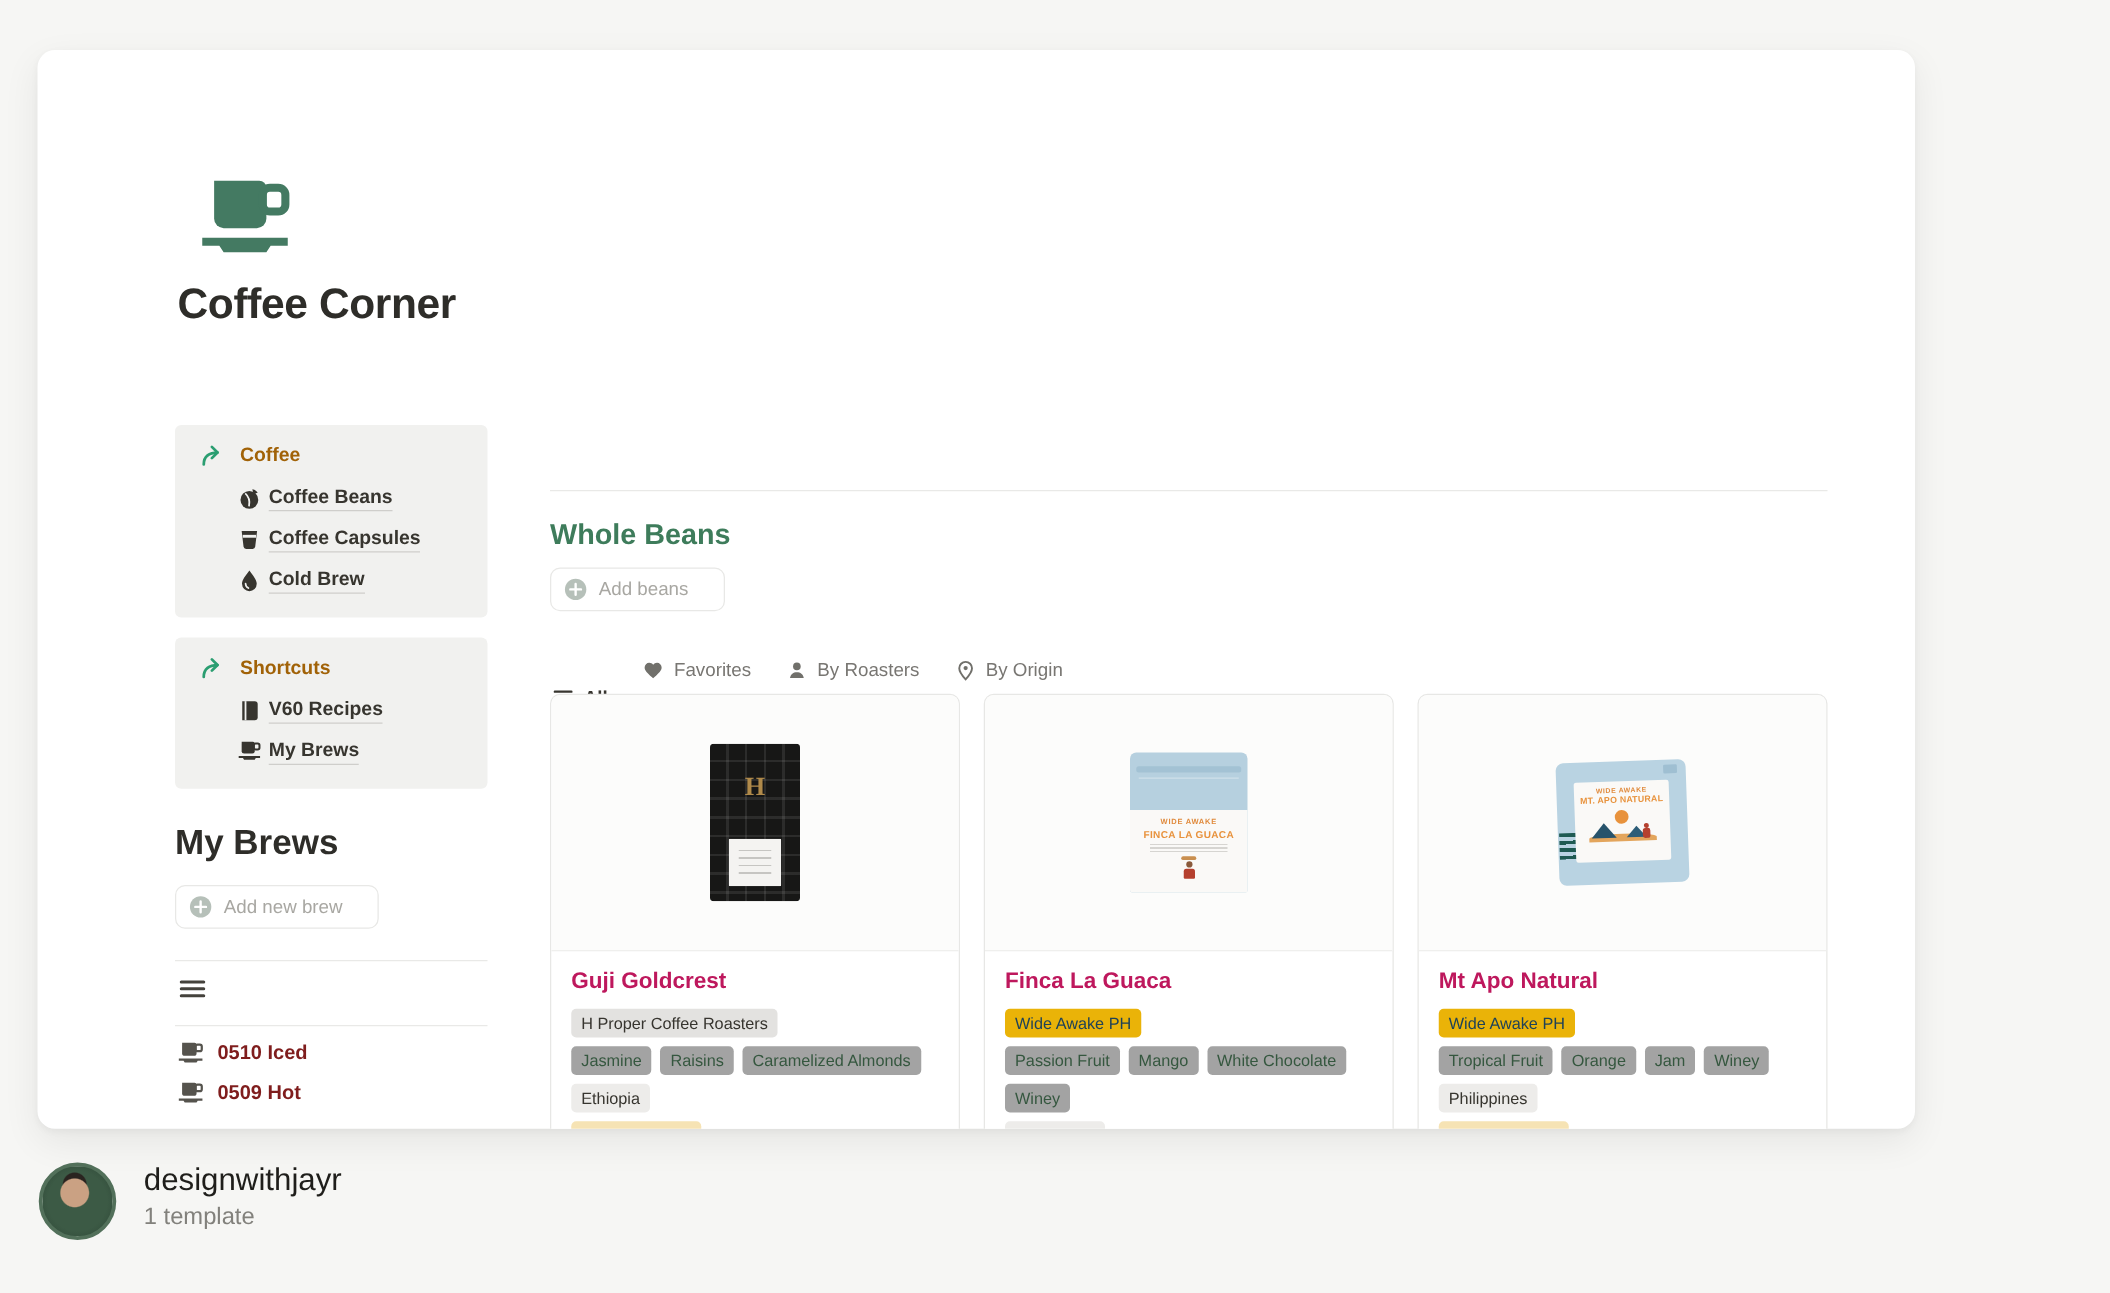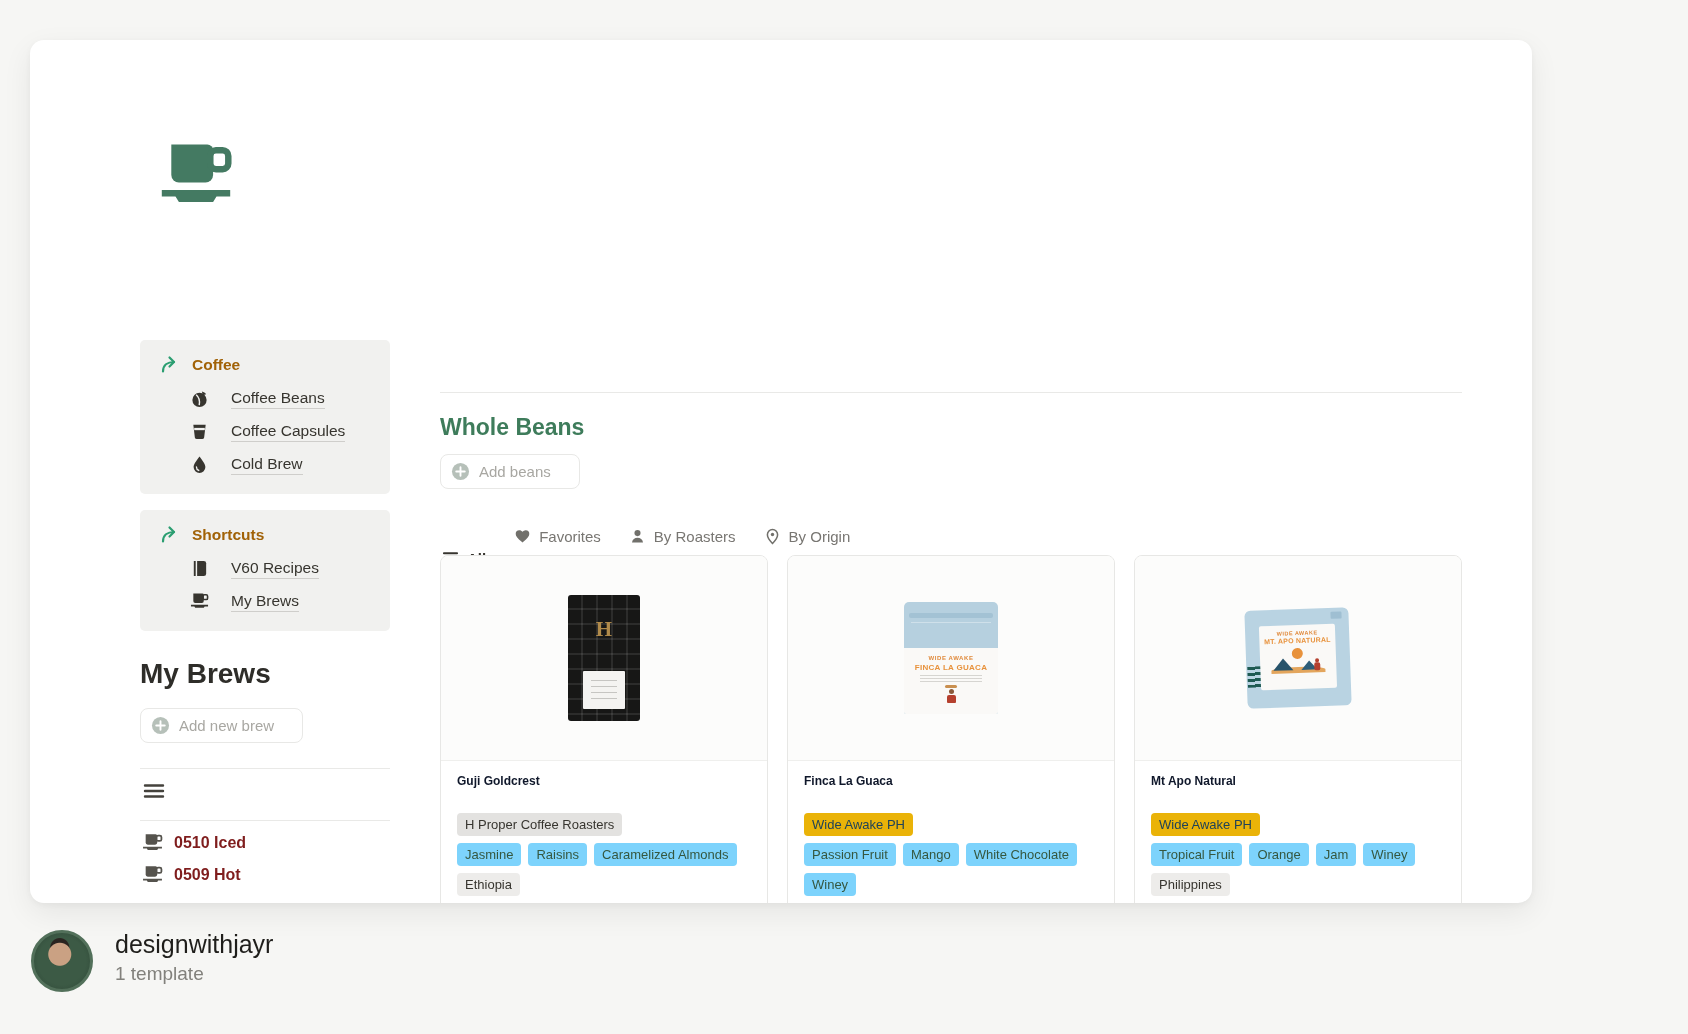--- a/index.html
+++ b/index.html
@@ -24,21 +24,21 @@
   
   .group-box {
     position:absolute; left:110px; width:250px;
     background:#f1f1ef; border-radius:5px; padding:15px 18px 13px 20px;
   }
   .group-box.coffee { top:300px; }
   .group-box.shortcuts { top:470px; }
   .group-header { display:flex; align-items:center; gap:12px; margin-bottom:7px; }
   .group-header .glabel { font-size:15.5px; font-weight:700; color:#a16207; }
   .arrow-ic { width:20px; height:20px; flex:0 0 auto; }
-  .group-item { display:flex; align-items:center; gap:22px; margin-left:30px; height:33px; cursor:pointer; }
+  .group-item { display:flex; align-items:center; gap:6px; margin-left:30px; height:33px; cursor:pointer;font-weight:bold; }
   .group-item .ic { width:19px; height:19px; flex:0 0 auto; color:#46443e; }
   .group-item .ilabel {
     font-size:15.5px; color:#37352f;
     border-bottom:1.5px solid #cfcecb; padding-bottom:1px;
   }
   .mybrews-h { position:absolute; left:110px; top:618px; font-size:28px; font-weight:700; color:#2e2d29; }
   .btn-ghost {
     display:inline-flex; align-items:center; gap:9px;
     border:1px solid #e8e8e6; background:#fff; border-radius:8px;
     padding:7px 28px 7px 10px; font-size:15px; color:#a8a7a2; cursor:pointer;
@@ -70,29 +70,29 @@
 
   
   .cards { position:absolute; left:410px; top:515px; display:flex; gap:19px; }
   .card {
     width:328px; height:420px; background:#fff;
     border:1px solid #e7e7e5; border-radius:8px; overflow:hidden; cursor:pointer;
     flex:0 0 auto;
   }
   .card-image { height:205px; background:#fcfcfb; border-bottom:1px solid #efefed; display:flex; align-items:center; justify-content:center; }
   .card-body { padding:13px 16px; }
-  .card-title { font-size:12px; font-weight:600; color:#0f172a; margin-bottom:25px; }
+  .card-title { font-size:18px; font-weight:600; color:#be185d; margin-bottom:12px; }
   .pill-row { display:flex; flex-wrap:wrap; gap:7px; margin-bottom:7px; }
   .pill {
     display:inline-block; font-size:13px; line-height:17px;
     padding:3px 8px; border-radius:4px; white-space:nowrap;
   }
   .pill-gray  { background:#e3e2e0; color:#37352f; }
   .pill-light { background:#edecea; color:#37352f; }
-  .pill-green { background:#7dd3fc; color:#35573f; }
+  .pill-green { background:#a3a3a3; color:#35573f; }
   .pill-blue  { background:#eab308; color:#1f4258; }
   .pill-yellow{ background:#f6e3b4; color:#6a5227; width:104px; height:22px; }
 
   
   .bag { position:relative; }
   .bag-black {
     width:72px; height:126px; background:#171716; border-radius:3px;
     background-image:
       repeating-linear-gradient(to right, transparent 0 13px, rgba(255,255,255,0.09) 13px 15px),
       repeating-linear-gradient(to bottom, transparent 0 13px, rgba(255,255,255,0.09) 13px 15px);
@@ -161,20 +161,21 @@
 
 <div class="panel">
 
   <div class="logo">
     <svg viewBox="0 0 40 34" width="76" height="66" fill="currentColor">
       <path d="M7 2h19a3 3 0 0 1 3 3v13a4 4 0 0 1-4 4H11a4 4 0 0 1-4-4V2z"></path>
       <rect x="27.5" y="5" width="9.5" height="10" rx="3" fill="none" stroke="currentColor" stroke-width="3.4"></rect>
       <path d="M2 26h36v3.4h-7.2l-1.8 2.8H11l-1.8-2.8H2z"></path>
     </svg>
   </div>
+  <div class="ws-title">Coffee Corner</div>
 
   <div class="group-box coffee">
     <div class="group-header">
       <span class="arrow-ic">
         <svg viewBox="0 0 20 20" width="20" height="20" fill="none" stroke="#2b9e71" stroke-width="2.2" stroke-linecap="round" stroke-linejoin="round">
           <path d="M3 16.5c0-6.5 4.5-9.5 11-9.5"></path>
           <path d="M9.5 2.5 14 7l-4.5 4.5"></path>
         </svg>
       </span>
       <span class="glabel">Coffee</span>

